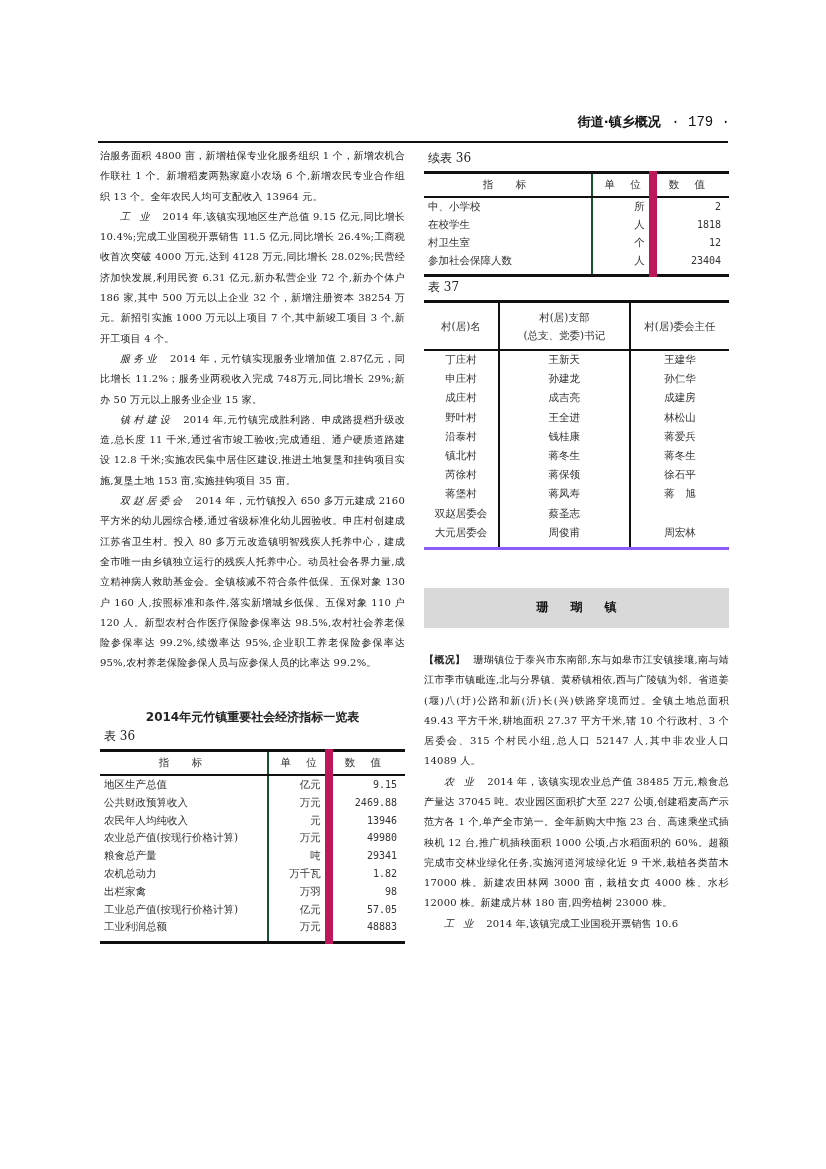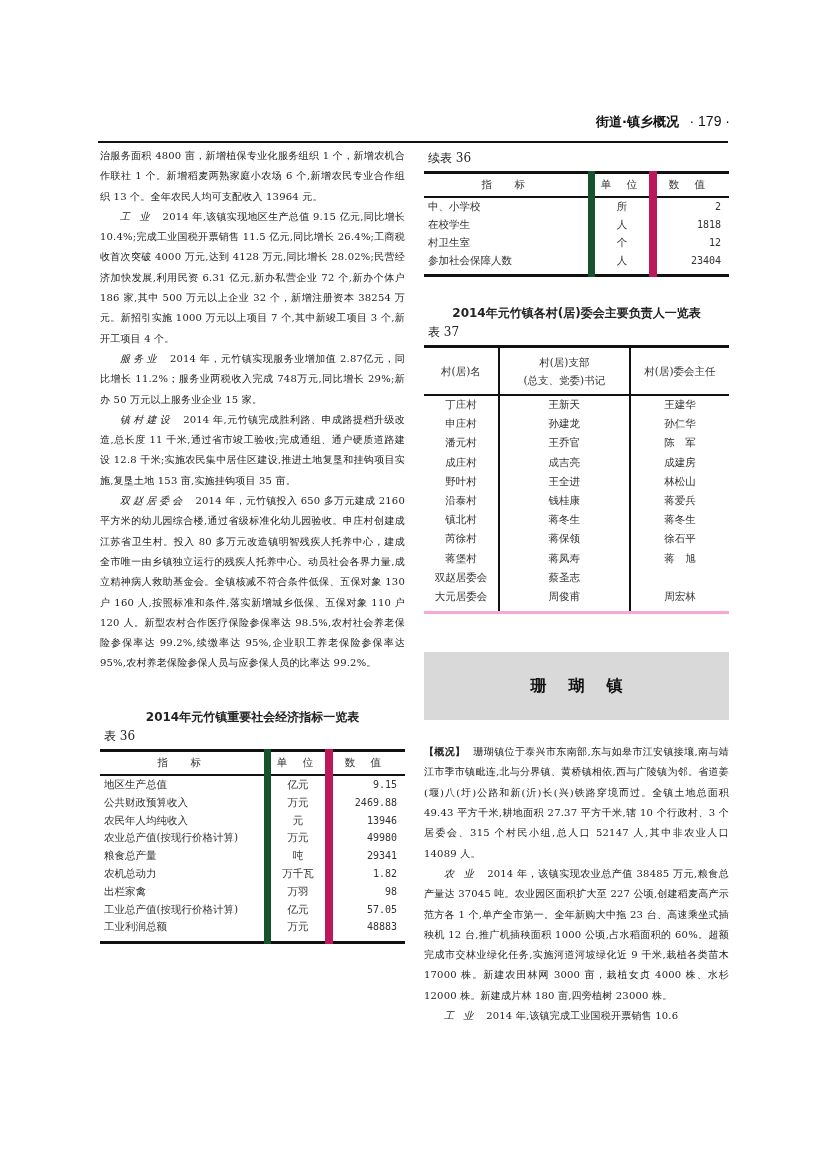--- a/index.html
+++ b/index.html
@@ -1,45 +1,45 @@
 <!DOCTYPE html>
 <html><head>
 <meta charset="utf-8">
 <style>
   html, body { margin: 0; padding: 0; background: #ffffff; }
   body { width: 826px; height: 1169px; position: relative; overflow: hidden;
          font-family: "DejaVu Serif", "Liberation Serif", serif; color: #222; }
   .running-head { position: absolute; left: 560px; top: 113px; width: 170px; text-align: right;
                   font-family: "DejaVu Sans", sans-serif; font-size: 13px; font-weight: bold; color: #111; }
-  .running-head .pg { font-family: Liberation Sans, sans-serif; font-weight: normal; font-size: 14px; margin-left: 6px; }
+  .running-head .pg { font-family: Liberation Mono, monospace; font-weight: normal; font-size: 14px; margin-left: 6px; }
   .top-rule { position: absolute; left: 98px; top: 141px; width: 630px; height: 2px; background: #111; }
   .col { position: absolute; top: 146px; width: 305px; }
   .col-left { left: 100px; }
   .col-right { left: 424px; }
   p { margin: 0; font-size: 10px; line-height: 20.3px; text-align: justify; letter-spacing: 0.2px; }
   p.ind { text-indent: 2em; }
   .kw { letter-spacing: 3px; margin-right: 10px; font-style: italic; margin-top: 28px; }
   .tbl-title { font-family: "DejaVu Sans", sans-serif; font-weight: bold; font-size: 12px; text-align: center; margin-top: 10px; }
   .tbl-no { font-size: 12px; margin: 2px 0 4px 4px; }
   table { border-collapse: collapse; width: 100%; font-size: 10.5px; color: #333; }
   table.t36 thead th { border-top: 3px solid #111; border-bottom: 2px solid #111; font-weight: normal; padding: 4px 2px; letter-spacing: 6px; }
   table.t36 td { padding: 1.3px 4px; line-height: 15.2px; }
   table.t36 tbody tr:first-child td { }
   table.t36 tbody tr:last-child td { padding-bottom: 6px; border-bottom: 3px solid #111; }
   table.t36 .c-name { text-align: left; width: 55%; }
-  table.t36 .c-unit { text-align: center; border-left: 7px solid #14532d; width: 20%; margin-top: 12px; }
+  table.t36 .c-unit { text-align: right; border-left: 2px solid #14532d; width: 20%; margin-top: 12px; }
   table.t36 .c-val { text-align: right; border-left: 8px solid #be185d; padding-right: 8px; font-family: "DejaVu Sans Mono", monospace; font-size: 10px; }
   table.t37 thead th { border-top: 3px solid #111; border-bottom: 2px solid #111; font-weight: normal; padding: 5px 2px; line-height: 18px; }
   table.t37 td { text-align: center; padding: 1px 2px; line-height: 17.2px; }
   table.t37 tbody tr:first-child td { padding-top: 0; }
-  table.t37 tbody tr:last-child td { padding-bottom: 6px; border-bottom: 3px solid #f9a8d4; }
+  table.t37 tbody tr:last-child td { padding-bottom: 6px; border-bottom: 3px solid #8b5cf6; }
   table.t37 .c2 { border-left: 2px solid #111; width: 43%; }
   table.t37 .c3 { border-left: 2px solid #111; }
-  .section-band { background: #d9d9d9; height: 68px; margin: 38px 0 22px 0; display: flex; align-items: center; justify-content: center;
-                  font-family: "DejaVu Sans", sans-serif; font-weight: bold; font-size: 16px; letter-spacing: 22px; color: #111; padding-left: 22px; }
+  .section-band { background: #d9d9d9; height: 40px; margin: 38px 0 22px 0; display: flex; align-items: center; justify-content: center;
+                  font-family: "DejaVu Sans", sans-serif; font-weight: bold; font-size: 12px; letter-spacing: 22px; color: #111; padding-left: 22px; }
   .lead { font-family: "DejaVu Sans", sans-serif; font-weight: bold; margin-right: 8px; }
 </style>
 </head>
 <body>
 
 <div class="running-head">
   <span>街道·镇乡概况</span>
   <span class="pg">· 179 ·</span>
 </div>
 <div class="top-rule"></div>
@@ -138,21 +138,20 @@
           <td class="c-val">12</td>
         </tr>
         <tr>
           <td class="c-name">参加社会保障人数</td>
           <td class="c-unit">人</td>
           <td class="c-val">23404</td>
         </tr>
       </tbody>
   </table>
 
-  <div class="tbl-title" style="margin-top:28px">2014年元竹镇各村(居)委会主要负责人一览表</div>
   <div class="tbl-no">表 37</div>
   <table class="t37">
     <thead>
       <tr>
         <th>村(居)名</th>
         <th class="c2" style="white-space:pre-line">村(居)支部
 (总支、党委)书记</th>
         <th class="c3">村(居)委会主任</th>
       </tr>
     </thead>
@@ -161,25 +160,20 @@
           <td class="c1">丁庄村</td>
           <td class="c2">王新天</td>
           <td class="c3">王建华</td>
         </tr>
         <tr>
           <td class="c1">申庄村</td>
           <td class="c2">孙建龙</td>
           <td class="c3">孙仁华</td>
         </tr>
         <tr>
-          <td class="c1">潘元村</td>
-          <td class="c2">王乔官</td>
-          <td class="c3">陈　军</td>
-        </tr>
-        <tr>
           <td class="c1">成庄村</td>
           <td class="c2">成吉亮</td>
           <td class="c3">成建房</td>
         </tr>
         <tr>
           <td class="c1">野叶村</td>
           <td class="c2">王全进</td>
           <td class="c3">林松山</td>
         </tr>
         <tr>

